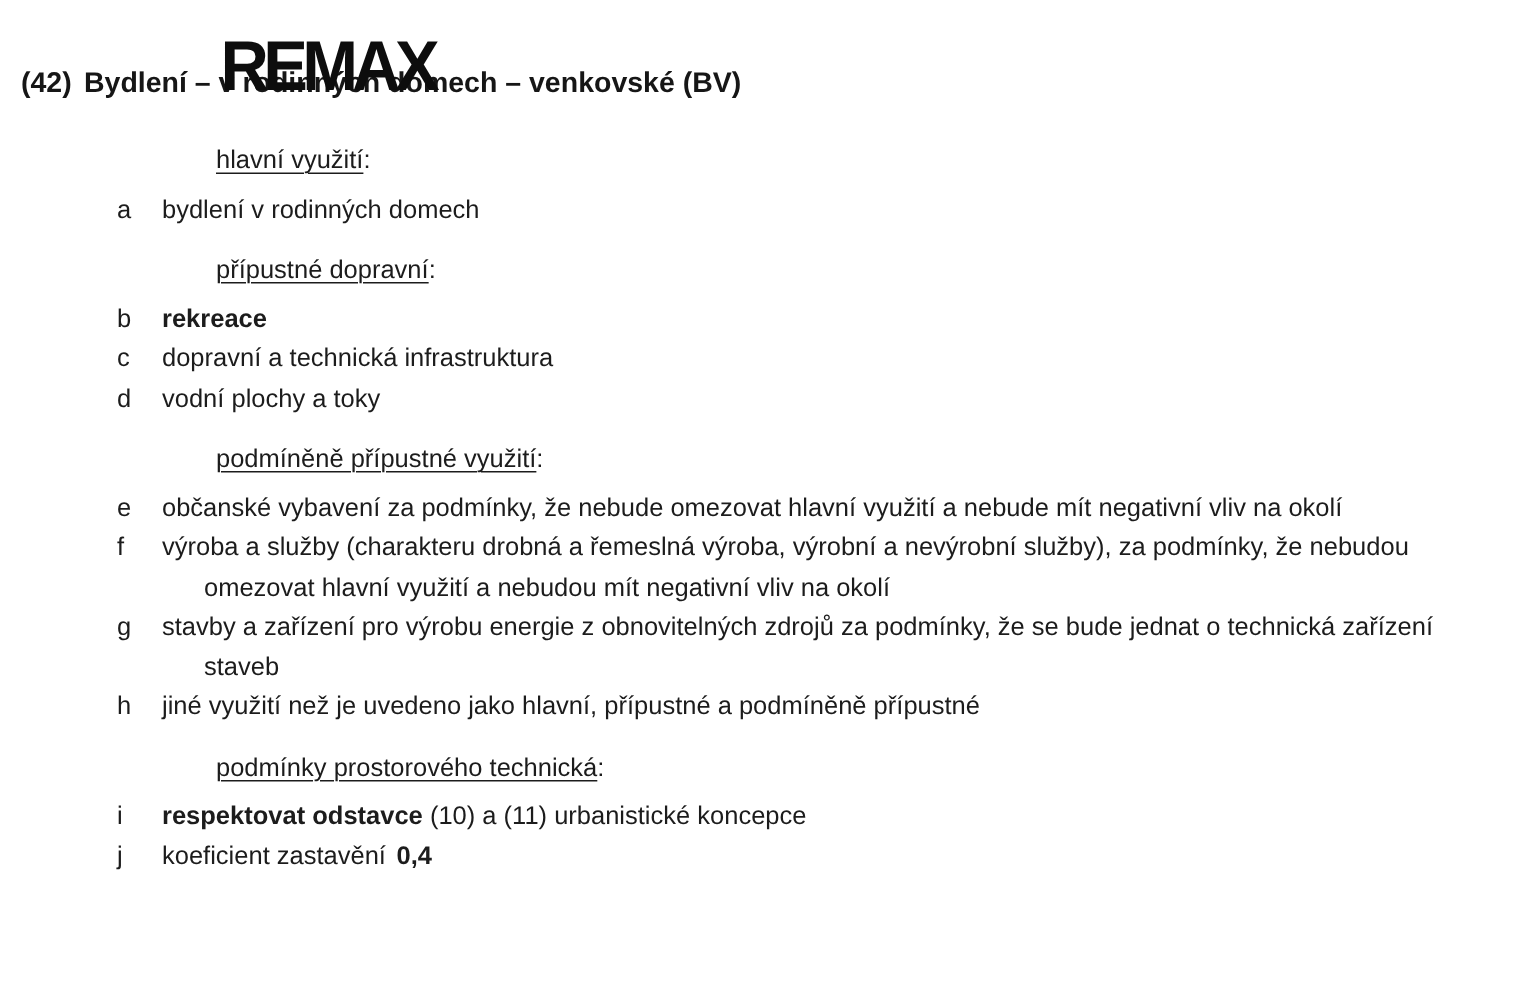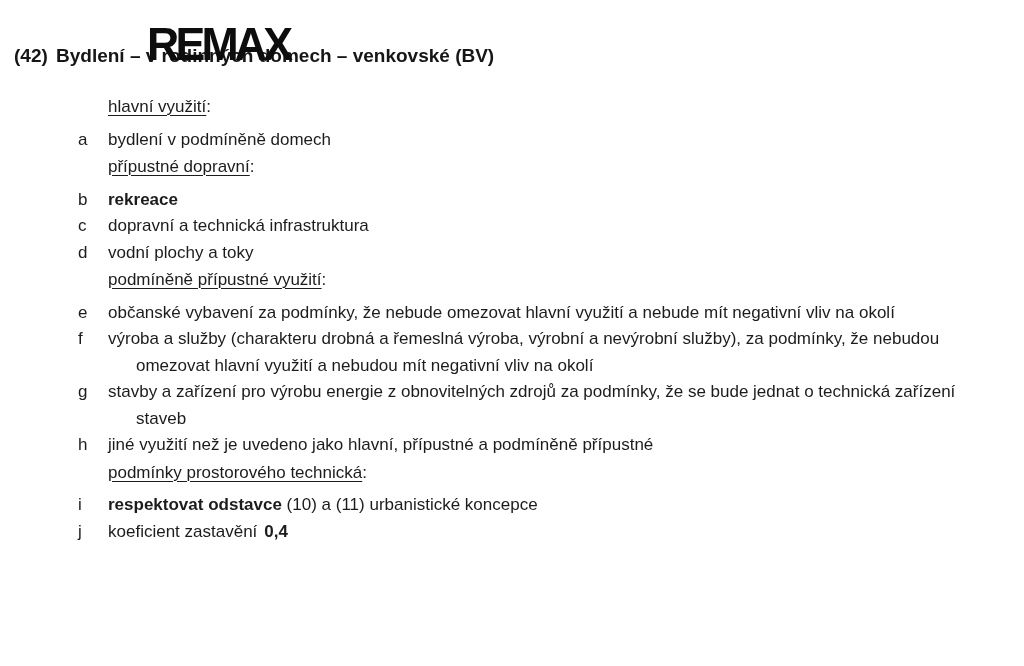--- a/index.html
+++ b/index.html
@@ -55,21 +55,21 @@
     flex: none;
     color: #1c1c1c;
   }
   .text {
     flex: 1;
     max-width: 838px;
     padding-left: 28px;
     text-indent: -28px;
     color: #1c1c1c;
   }
-  .heading-row { margin: 1px 0 6px 0; }
+  .heading-row { margin: 14px 0 6px 0; gap: 36px; }
   .u {
     text-decoration: underline;
     text-underline-offset: 3px;
     text-decoration-thickness: 1.4px;
   }
   .b6 { font-weight: 600; text-align: right; }
   .gap { margin-left: 7px; }
 </style>
 </head>
 <body>
@@ -84,21 +84,21 @@
 
   <div class="rows">
 
     <div class="row heading-row">
       <span class="letter"></span>
       <span class="text"><span class="u">hlavní využití</span><span>:</span></span>
     </div>
 
     <div class="row">
       <span class="letter">a</span>
-      <span class="text">bydlení v podmíněně domech</span>
+      <span class="text">bydlení v rodinných domech</span>
     </div>
 
     <div class="row heading-row">
       <span class="letter"></span>
       <span class="text"><span class="u">přípustné dopravní</span><span>:</span></span>
     </div>
 
     <div class="row">
       <span class="letter">b</span>
       <span class="text"><span class="b6">rekreace</span></span>

